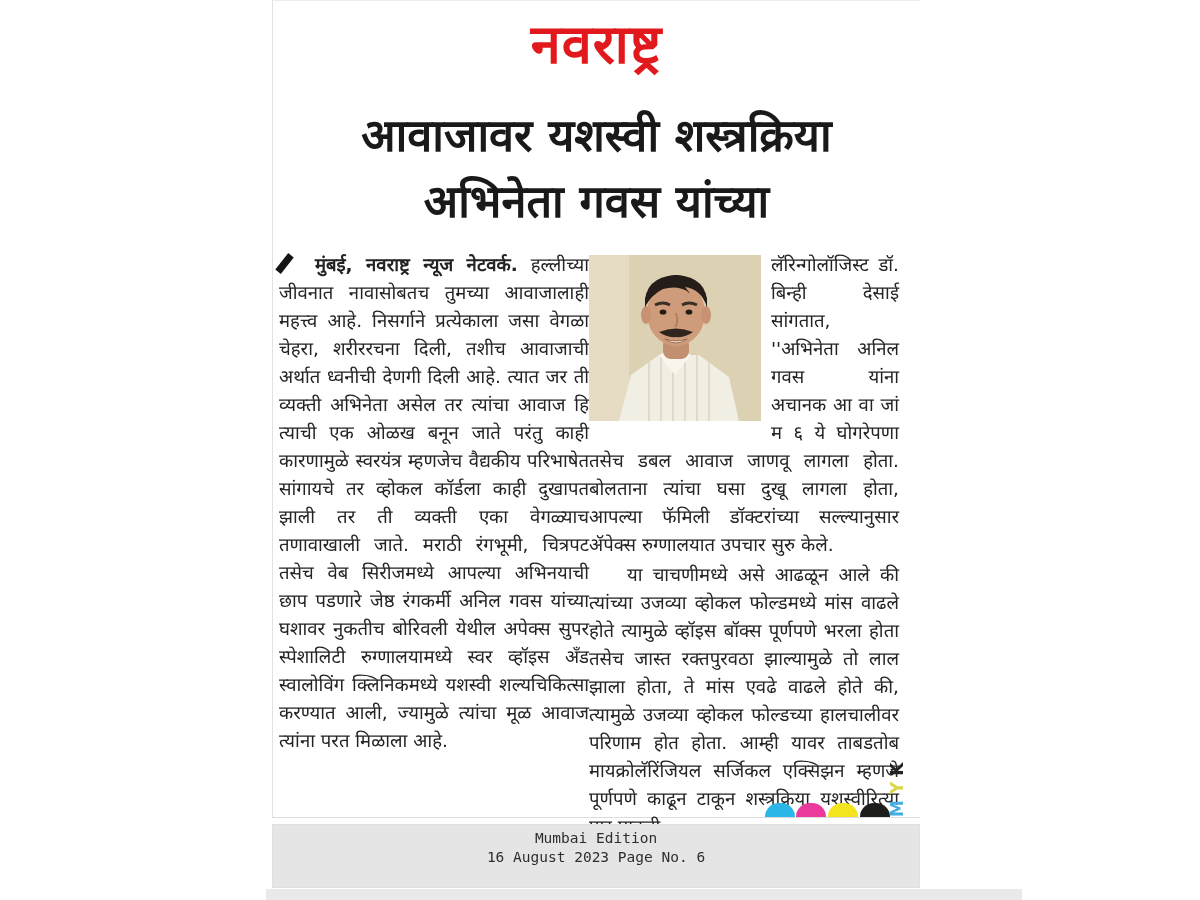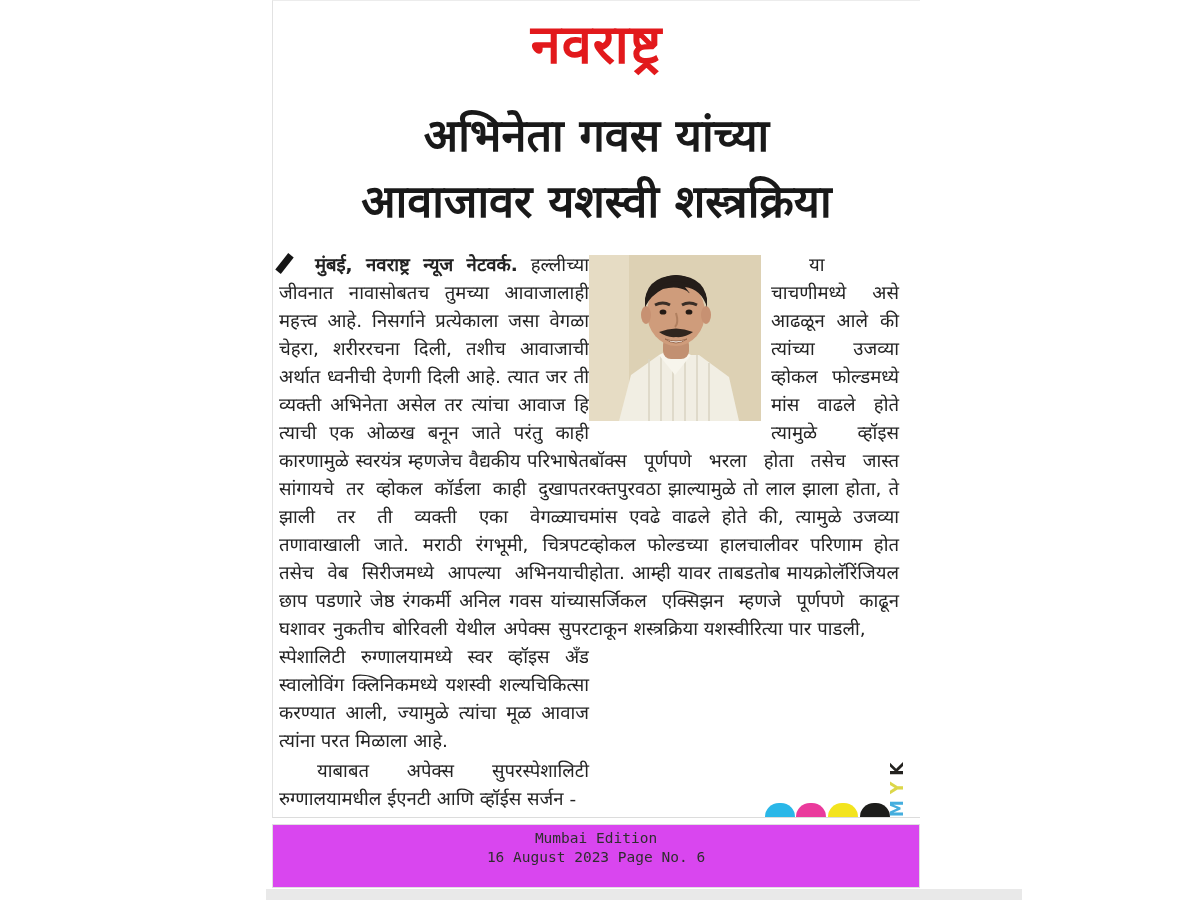--- a/index.html
+++ b/index.html
@@ -57,54 +57,53 @@
   .myk {
     position: absolute; left: 614px; top: 742px; width: 20px; height: 74px;
     font-weight: bold; font-size: 17px;
     writing-mode: vertical-rl; transform: rotate(180deg);
     letter-spacing: 6px; text-align: left; line-height: 20px;
   }
 
   
   .footer-box {
     position: absolute; left: 272px; top: 824px; width: 648px; height: 64px;
-    background: #d946ef; border: 1px solid #e0e0e0;
+    background: #e5e5e5; border: 1px solid #e0e0e0;
     text-align: center; padding-top: 4px;
     font-family: "DejaVu Sans Mono", "Liberation Mono", monospace;
     font-size: 14.5px; line-height: 19px; color: #2e2e2e;
   }
 
   .bottom-band {
     position: absolute; left: 266px; top: 889px; width: 756px; height: 11px;
     background: #e9e9e9;
   }
 </style>
 </head>
 <body>
 
 <div class="stage">
 
   <div class="clip">
 
     <div class="masthead" style="color: rgb(226, 25, 28);">नवराष्ट्र</div>
 
     <div class="headline">
+      <div>आवाजावर यशस्वी शस्त्रक्रिया</div>
       <div>अभिनेता गवस यांच्या</div>
-      <div>आवाजावर यशस्वी शस्त्रक्रिया</div>
     </div>
 
     <div class="body-cols">
 
       <div class="col">
         <p>
           <span class="lead-mark"></span>
           <span class="dateline">मुंबई, नवराष्ट्र न्यूज नेटवर्क.</span>
           <span>हल्लीच्या जीवनात नावासोबतच तुमच्या आवाजालाही महत्त्व आहे. निसर्गाने प्रत्येकाला जसा वेगळा चेहरा, शरीररचना दिली, तशीच आवाजाची अर्थात ध्वनीची देणगी दिली आहे. त्यात जर ती व्यक्ती अभिनेता असेल तर त्यांचा आवाज हि त्याची एक ओळख बनून जाते परंतु काही कारणामुळे स्वरयंत्र म्हणजेच वैद्यकीय परिभाषेत सांगायचे तर व्होकल कॉर्डला काही दुखापत झाली तर ती व्यक्ती एका वेगळ्याच तणावाखाली जाते. मराठी रंगभूमी, चित्रपट तसेच वेब सिरीजमध्ये आपल्या अभिनयाची छाप पडणारे जेष्ठ रंगकर्मी अनिल गवस यांच्या घशावर नुकतीच बोरिवली येथील अपेक्स सुपर स्पेशालिटी रुग्णालयामध्ये स्वर व्हॉइस अँड स्वालोविंग क्लिनिकमध्ये यशस्वी शल्यचिकित्सा करण्यात आली, ज्यामुळे त्यांचा मूळ आवाज त्यांना परत मिळाला आहे.</span>
         </p>
-        <p class="indent">याबाबत अपेक्स सुपरस्पेशालिटी रुग्णालयामधील ईएनटी आणि व्हॉईस सर्जन -</p>
       </div>
 
       <div class="col">
         <div class="photo">
           <svg width="172" height="166" viewBox="0 0 172 166" xmlns="http://www.w3.org/2000/svg">
             <rect x="0" y="0" width="172" height="166" fill="#ddd1b4"></rect>
             <rect x="0" y="0" width="40" height="166" fill="#e6dcc4"></rect>
 
             <path d="M30 166 L42 120 L70 100 L110 100 L140 122 L150 166 Z" fill="#f1eee3"></path>
             <path d="M60 104 L60 166 M72 100 L72 166 M84 100 L84 166 M96 100 L96 166 M108 100 L108 166 M120 108 L120 166" stroke="#d9d4c2" stroke-width="1.5" fill="none"></path>
@@ -127,20 +126,21 @@
             <ellipse cx="74" cy="57" rx="3.4" ry="2.6" fill="#241a14"></ellipse>
             <ellipse cx="100" cy="57" rx="3.4" ry="2.6" fill="#241a14"></ellipse>
 
             <path d="M87 58 Q90 68 86 72" stroke="#b07f5f" stroke-width="2" fill="none"></path>
 
             <path d="M70 77 Q87 70 104 77 Q96 83 87 82 Q78 83 70 77 Z" fill="#30251e"></path>
 
             <path d="M76 84 Q87 92 98 84 Q87 88 76 84 Z" fill="#ffffff" stroke="#9c6b4e" stroke-width="1"></path>
           </svg>
         </div>
+        <p>लॅरिन्गोलॉजिस्ट डॉ. बिन्ही देसाई सांगतात, ''अभिनेता अनिल गवस यांना अचानक आ वा जां म ६ ये घोगरेपणा तसेच डबल आवाज जाणवू लागला होता. बोलताना त्यांचा घसा दुखू लागला होता, आपल्या फॅमिली डॉक्टरांच्या सल्ल्यानुसार ॲपेक्स रुग्णालयात उपचार सुरु केले.</p>
         <p class="indent">या चाचणीमध्ये असे आढळून आले की त्यांच्या उजव्या व्होकल फोल्डमध्ये मांस वाढले होते त्यामुळे व्हॉइस  बॉक्स पूर्णपणे भरला होता तसेच जास्त रक्तपुरवठा झाल्यामुळे तो लाल झाला होता,  ते मांस  एवढे वाढले होते  की, त्यामुळे उजव्या व्होकल फोल्डच्या हालचालीवर परिणाम होत होता. आम्ही यावर ताबडतोब मायक्रोलॅरिंजियल सर्जिकल एक्सिझन म्हणजे पूर्णपणे काढून टाकून शस्त्रक्रिया यशस्वीरित्या पार पाडली,</p>
       </div>
     </div>
 
     <div class="cmyk-dots">
       <div class="dot dot0" style="background: rgb(42, 183, 232);"></div>
       <div class="dot dot1" style="background: rgb(234, 58, 156);"></div>
       <div class="dot dot2" style="background: rgb(243, 228, 30);"></div>
       <div class="dot dot3" style="background: rgb(29, 29, 27);"></div>
     </div>

